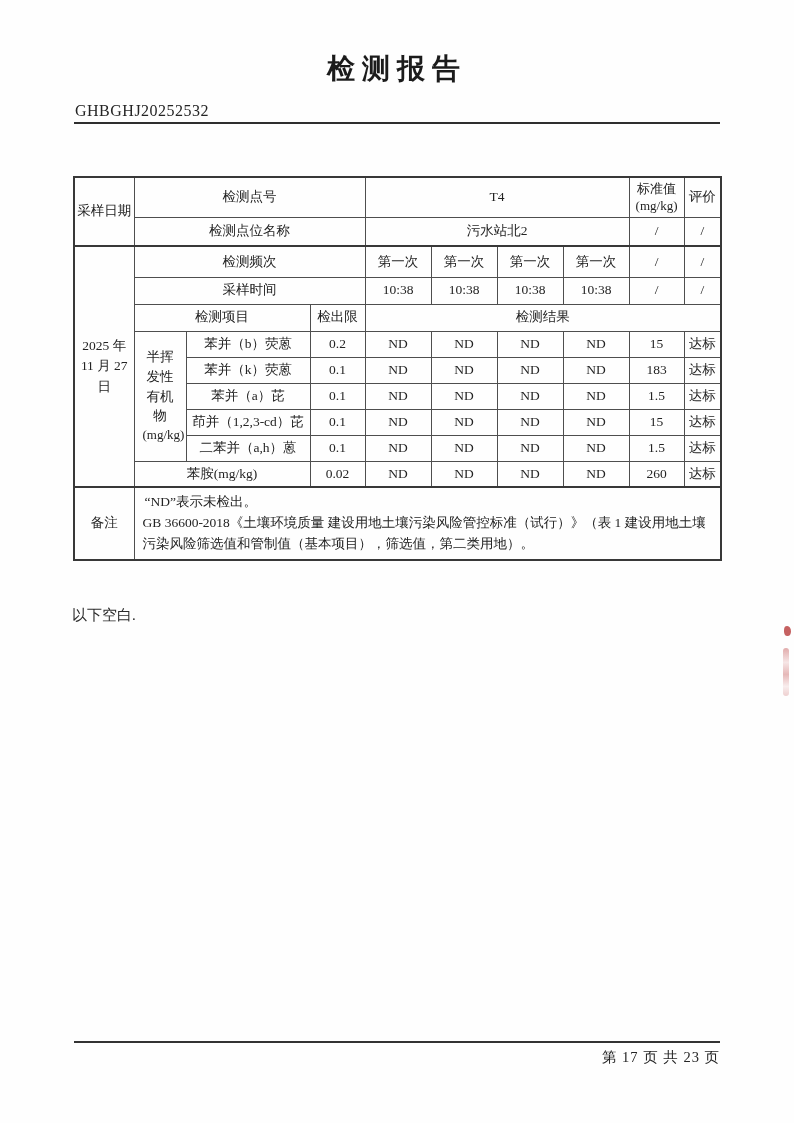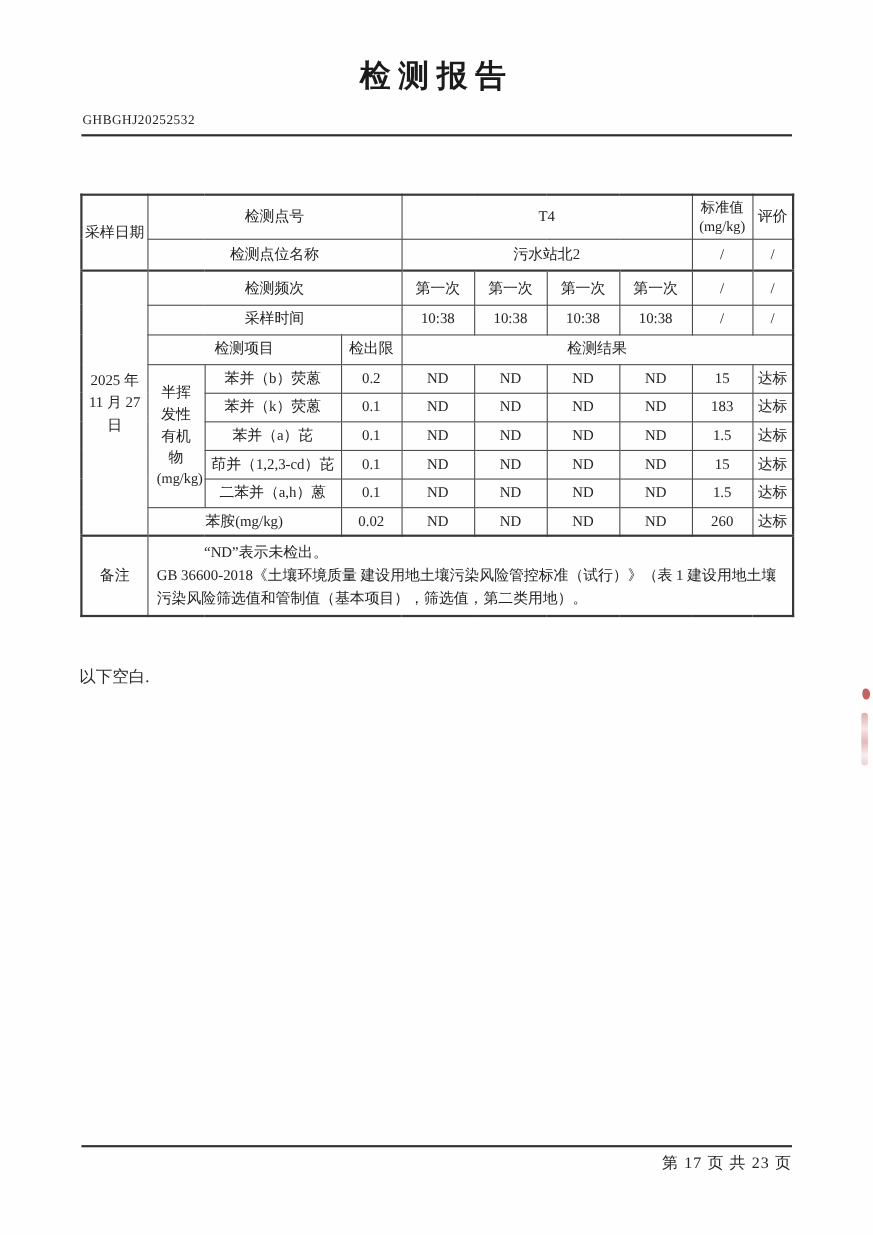--- a/index.html
+++ b/index.html
@@ -24,21 +24,21 @@
     text-align: center;
     font-size: 28px;
     font-weight: bold;
     letter-spacing: 7px;
     color: #1b1b1b;
   }
   .report-no {
     position: absolute;
     top: 102px;
     left: 75px;
-    font-size: 12px;
+    font-size: 16px;
     letter-spacing: 0.5px;
     color: #242424;
   }
   .header-rule {
     position: absolute;
     top: 122px;
     left: 74px;
     width: 646px;
     height: 2px;
     background: #2e2e2e;
@@ -77,21 +77,21 @@
   .h32 { height: 29px; margin-top: 26px; }
   .h34 { height: 31px; }
   .h30 { height: 27px; }
   .h29 { height: 26px; }
   .remark-cell {
     text-align: left !important;
     padding: 4px 8px !important;
     line-height: 1.55 !important;
     height: 62px;
   }
-  .remark-line1 { padding-left: 2px; margin-left: 41px; }
+  .remark-line1 { padding-left: 2px; }
   .date-cell { line-height: 1.5 !important; }
   .group-cell { line-height: 1.45 !important; padding: 2px 8px !important; }
   .small-unit { font-size: 13px; }
   .blank-note {
     position: absolute;
     top: 606px;
     left: 72px;
     font-size: 15px;
     color: #2a2a2a;
   }

